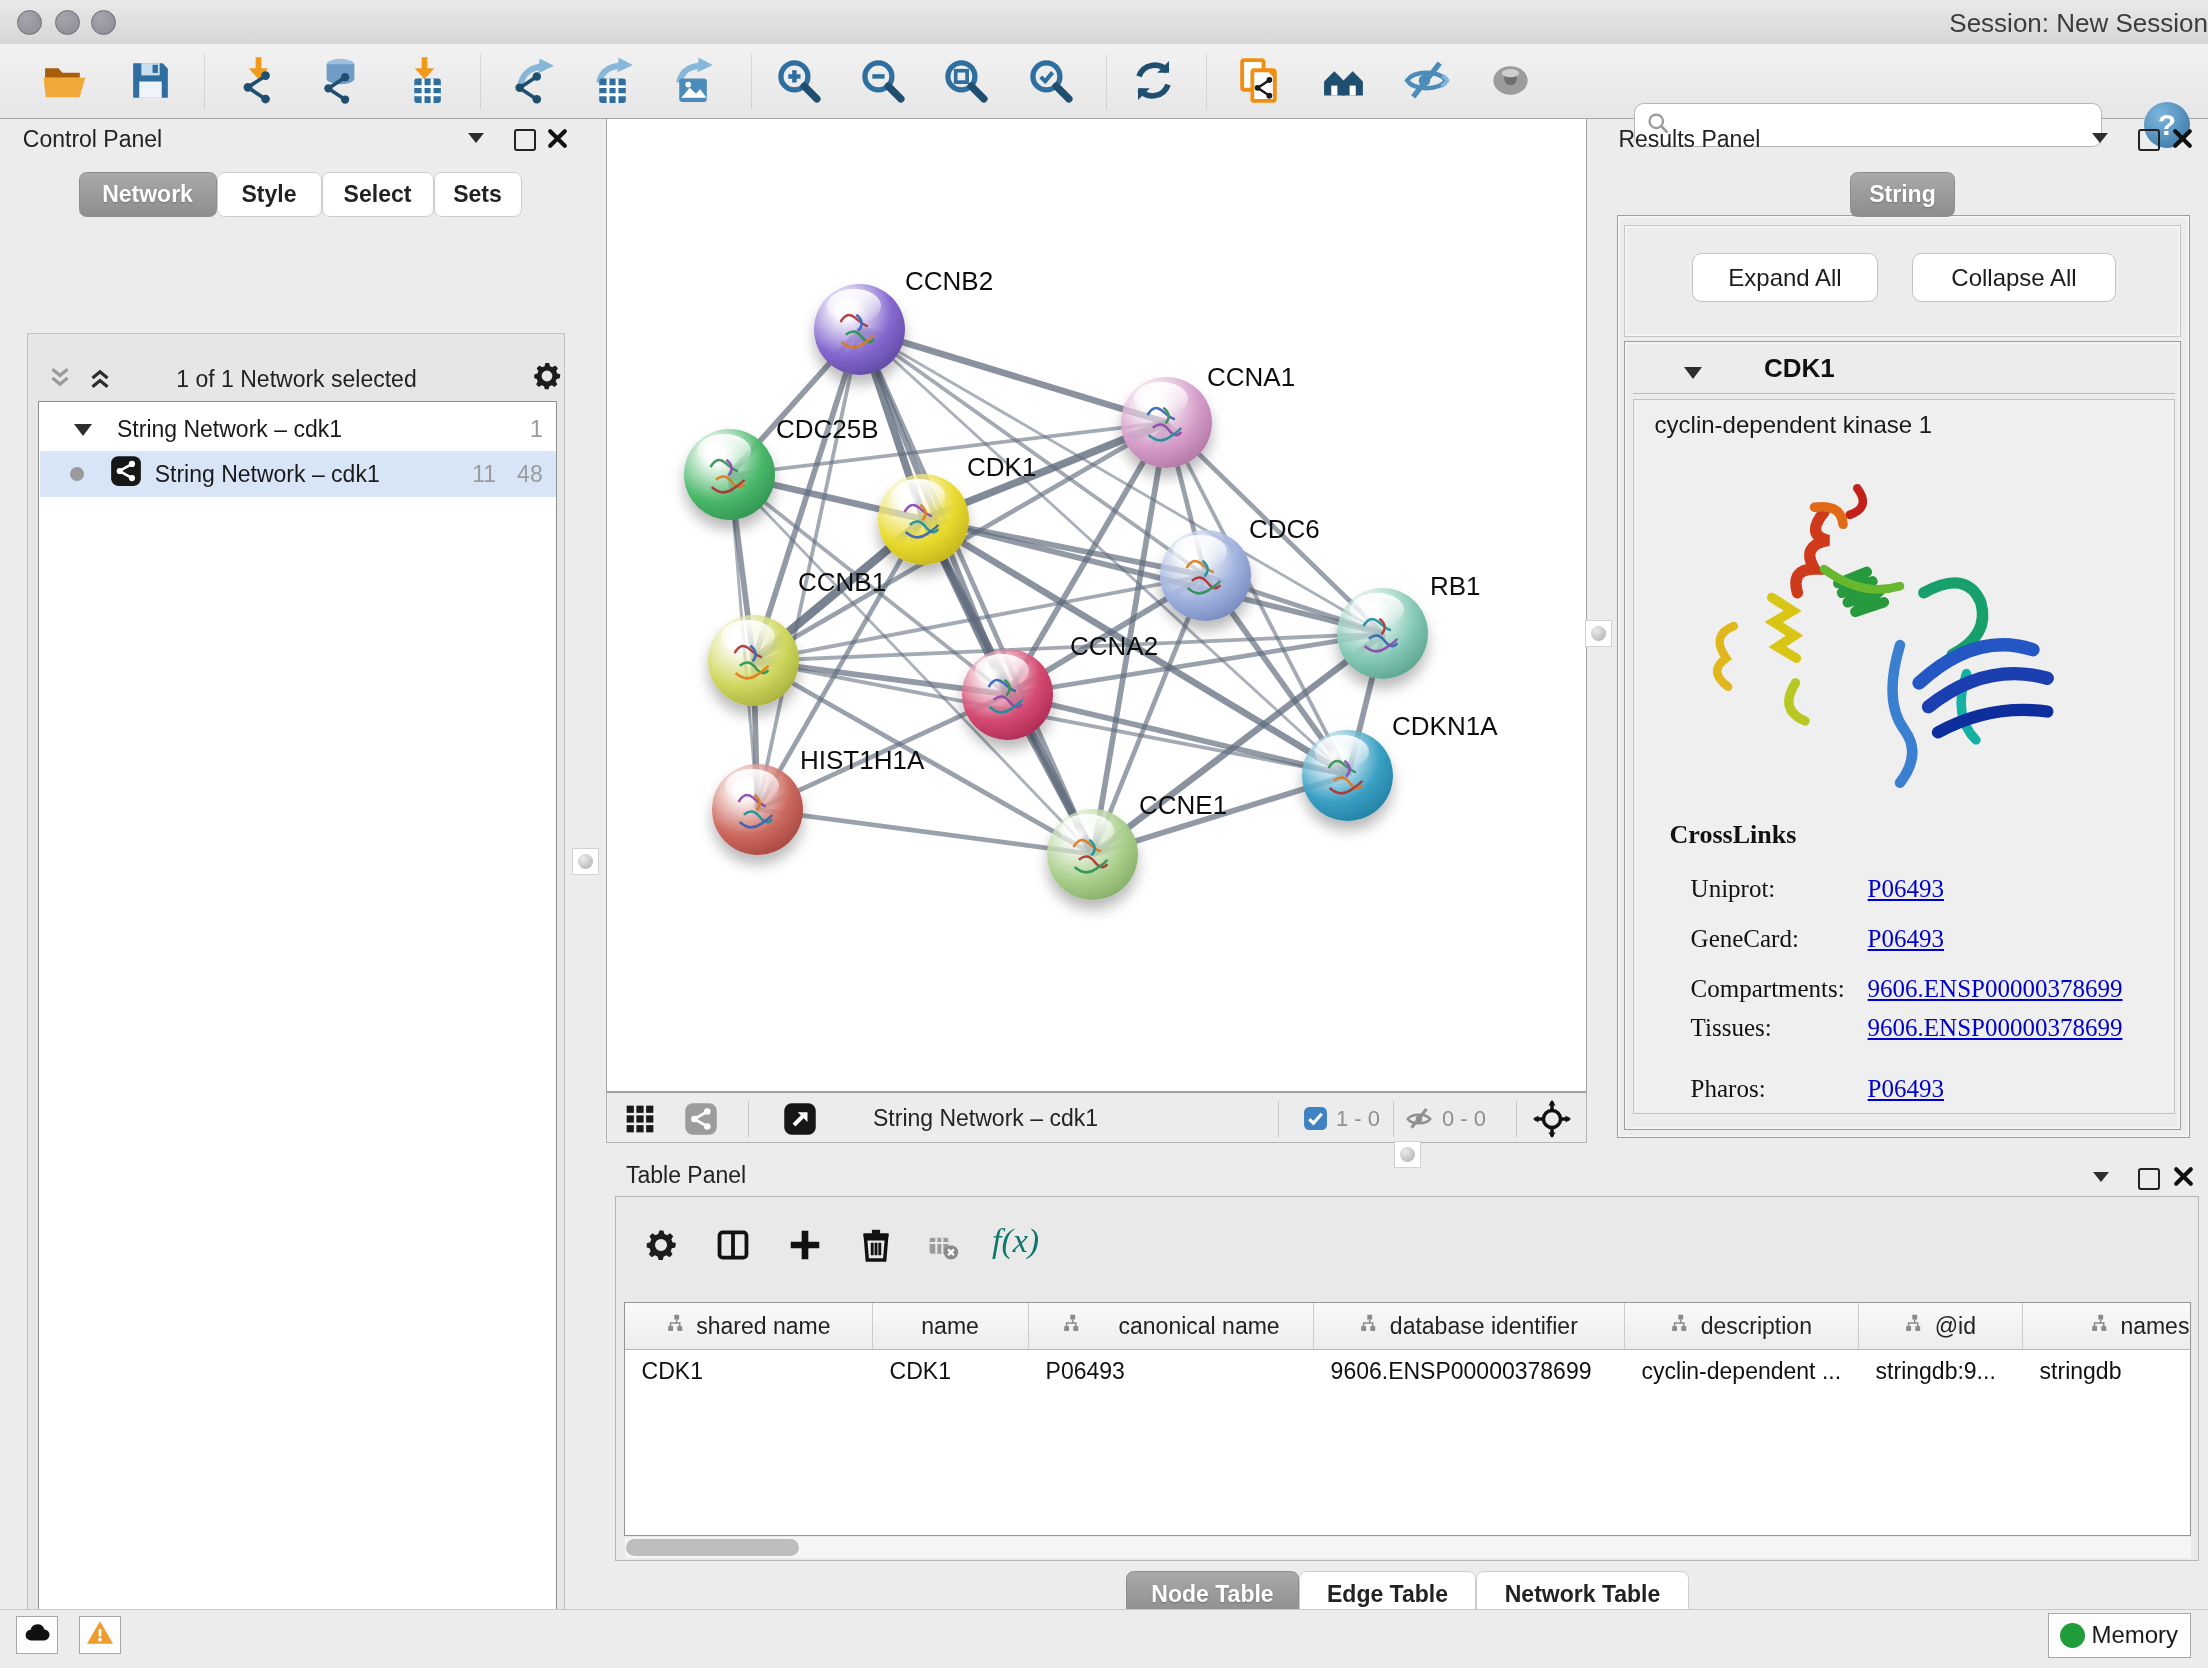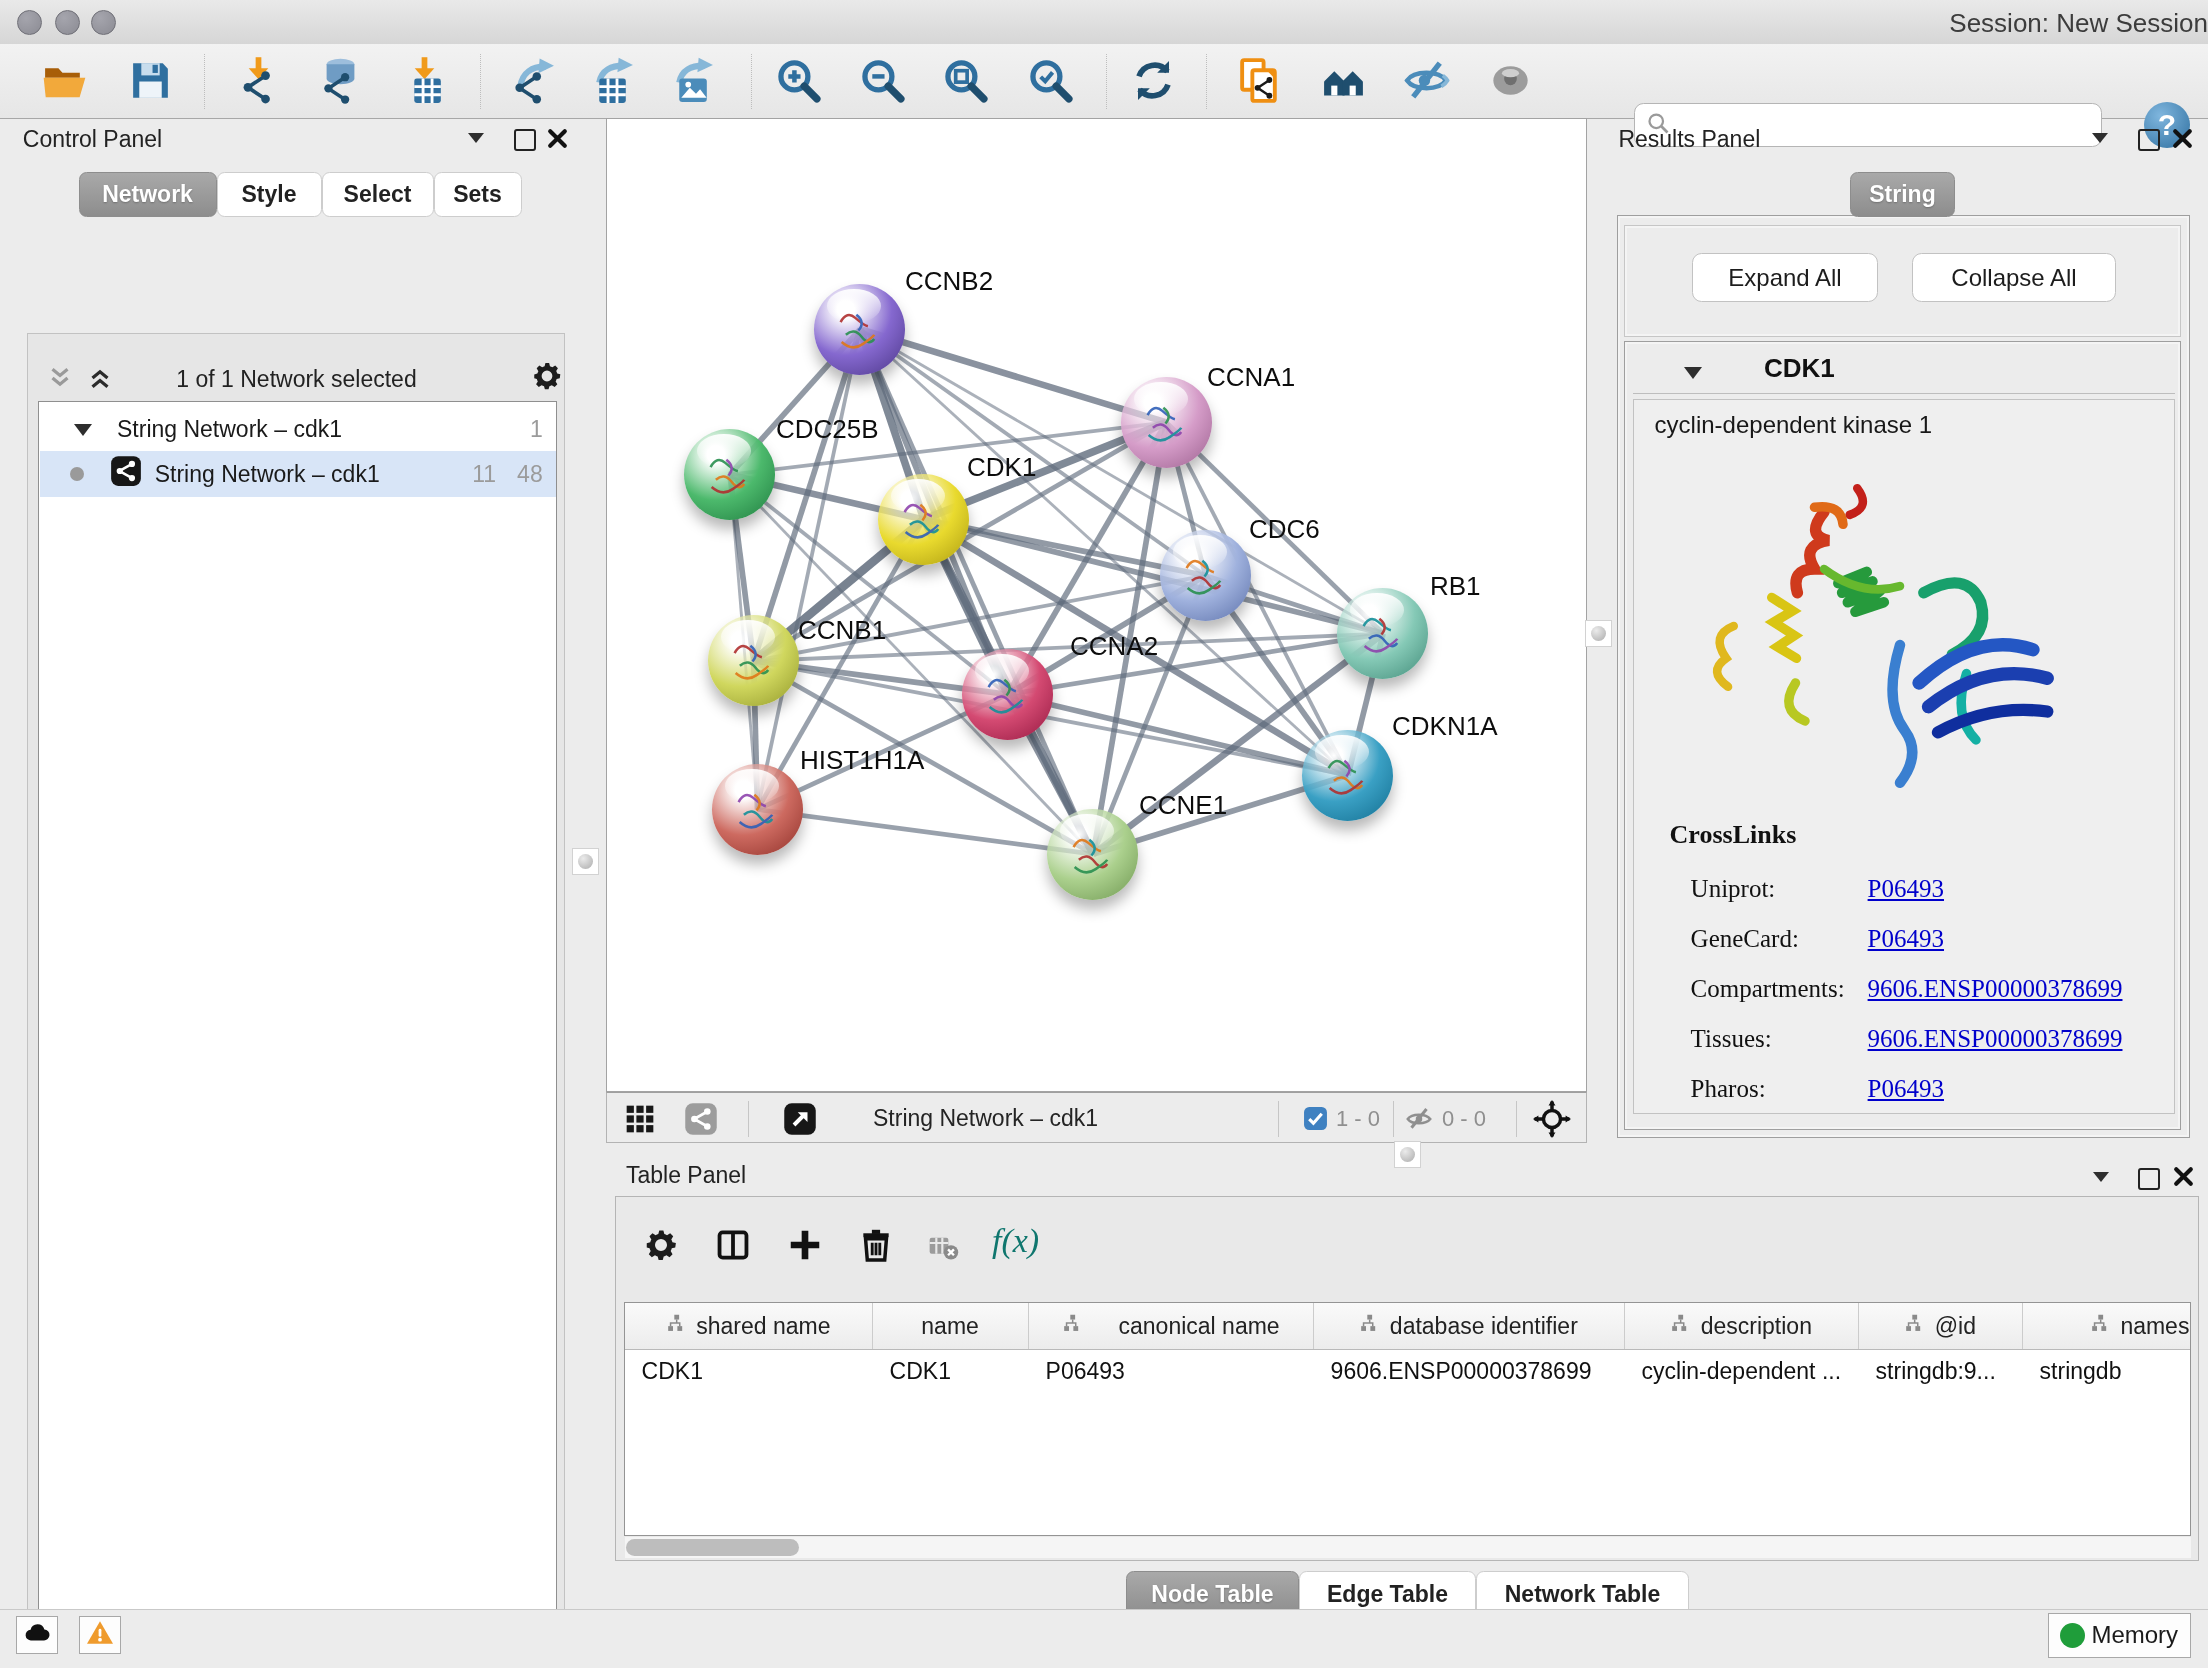--- a/index.html
+++ b/index.html
@@ -419,21 +419,21 @@
     <div class="nnode" style="left: 101px; top: 496px; background: radial-gradient(circle at 35% 28%, rgb(255, 255, 255) 0%, rgba(255, 255, 255, 0.55) 10%, rgb(208, 215, 94) 52%, rgb(143, 150, 40) 100%);">
       <svg width="63" height="63" viewBox="0 0 60 60" style="position:absolute;left:14.3px;top:15px">
         <g fill="none" stroke-width="2.4" opacity="0.9">
           <path d="M12 22 q6 -11 14 -4 t12 8" stroke="#b03030"></path>
           <path d="M17 34 q8 -7 15 2 t12 2" stroke="#2a9050"></path>
           <path d="M13 41 q10 9 20 2 t11 -9" stroke="#e07818"></path>
           <path d="M27 15 q9 7 2 15" stroke="#3060b8"></path>
         </g>
       </svg>
     </div>
-    <div class="nlabel" style="left: 191px; top: 496px;">CCNB1</div>
+    <div class="nlabel" style="left: 191px; top: 448px;">CCNB1</div>
     <div class="nnode" style="left: 355px; top: 530px; background: radial-gradient(circle at 35% 28%, rgb(255, 255, 255) 0%, rgba(255, 255, 255, 0.55) 10%, rgb(212, 74, 114) 52%, rgb(146, 23, 63) 100%);">
       <svg width="63" height="63" viewBox="0 0 60 60" style="position:absolute;left:14.3px;top:15px">
         <g fill="none" stroke-width="2.4" opacity="0.9">
           <path d="M12 22 q6 -11 14 -4 t12 8" stroke="#3060b8"></path>
           <path d="M17 34 q8 -7 15 2 t12 2" stroke="#8e44ad"></path>
           <path d="M13 41 q10 9 20 2 t11 -9" stroke="#15909a"></path>
           <path d="M27 15 q9 7 2 15" stroke="#2a9050"></path>
         </g>
       </svg>
     </div>
@@ -595,21 +595,21 @@
             <a class="linkv" href="#" style="color: rgb(0, 0, 204);">P06493</a>
           </div>
           <div style="display: flex; height: 50px; align-items: center;">
             <span class="xlabel" style="width: 177px;">GeneCard:</span>
             <a class="linkv" href="#" style="color: rgb(0, 0, 204);">P06493</a>
           </div>
           <div style="display: flex; height: 50px; align-items: center;">
             <span class="xlabel" style="width: 177px;">Compartments:</span>
             <a class="linkv" href="#" style="color: rgb(0, 0, 204);">9606.ENSP00000378699</a>
           </div>
-          <div style="display: flex; height: 50px; align-items: center;">
+          <div style="display: flex; height: 50px; ">
             <span class="xlabel" style="width: 177px;">Tissues:</span>
             <a class="linkv" href="#" style="color: rgb(0, 0, 204);">9606.ENSP00000378699</a>
           </div>
           <div style="display: flex; height: 50px; align-items: center;">
             <span class="xlabel" style="width: 177px;">Pharos:</span>
             <a class="linkv" href="#" style="color: rgb(0, 0, 204);">P06493</a>
           </div>
         </div>
     </div>
   </div>

